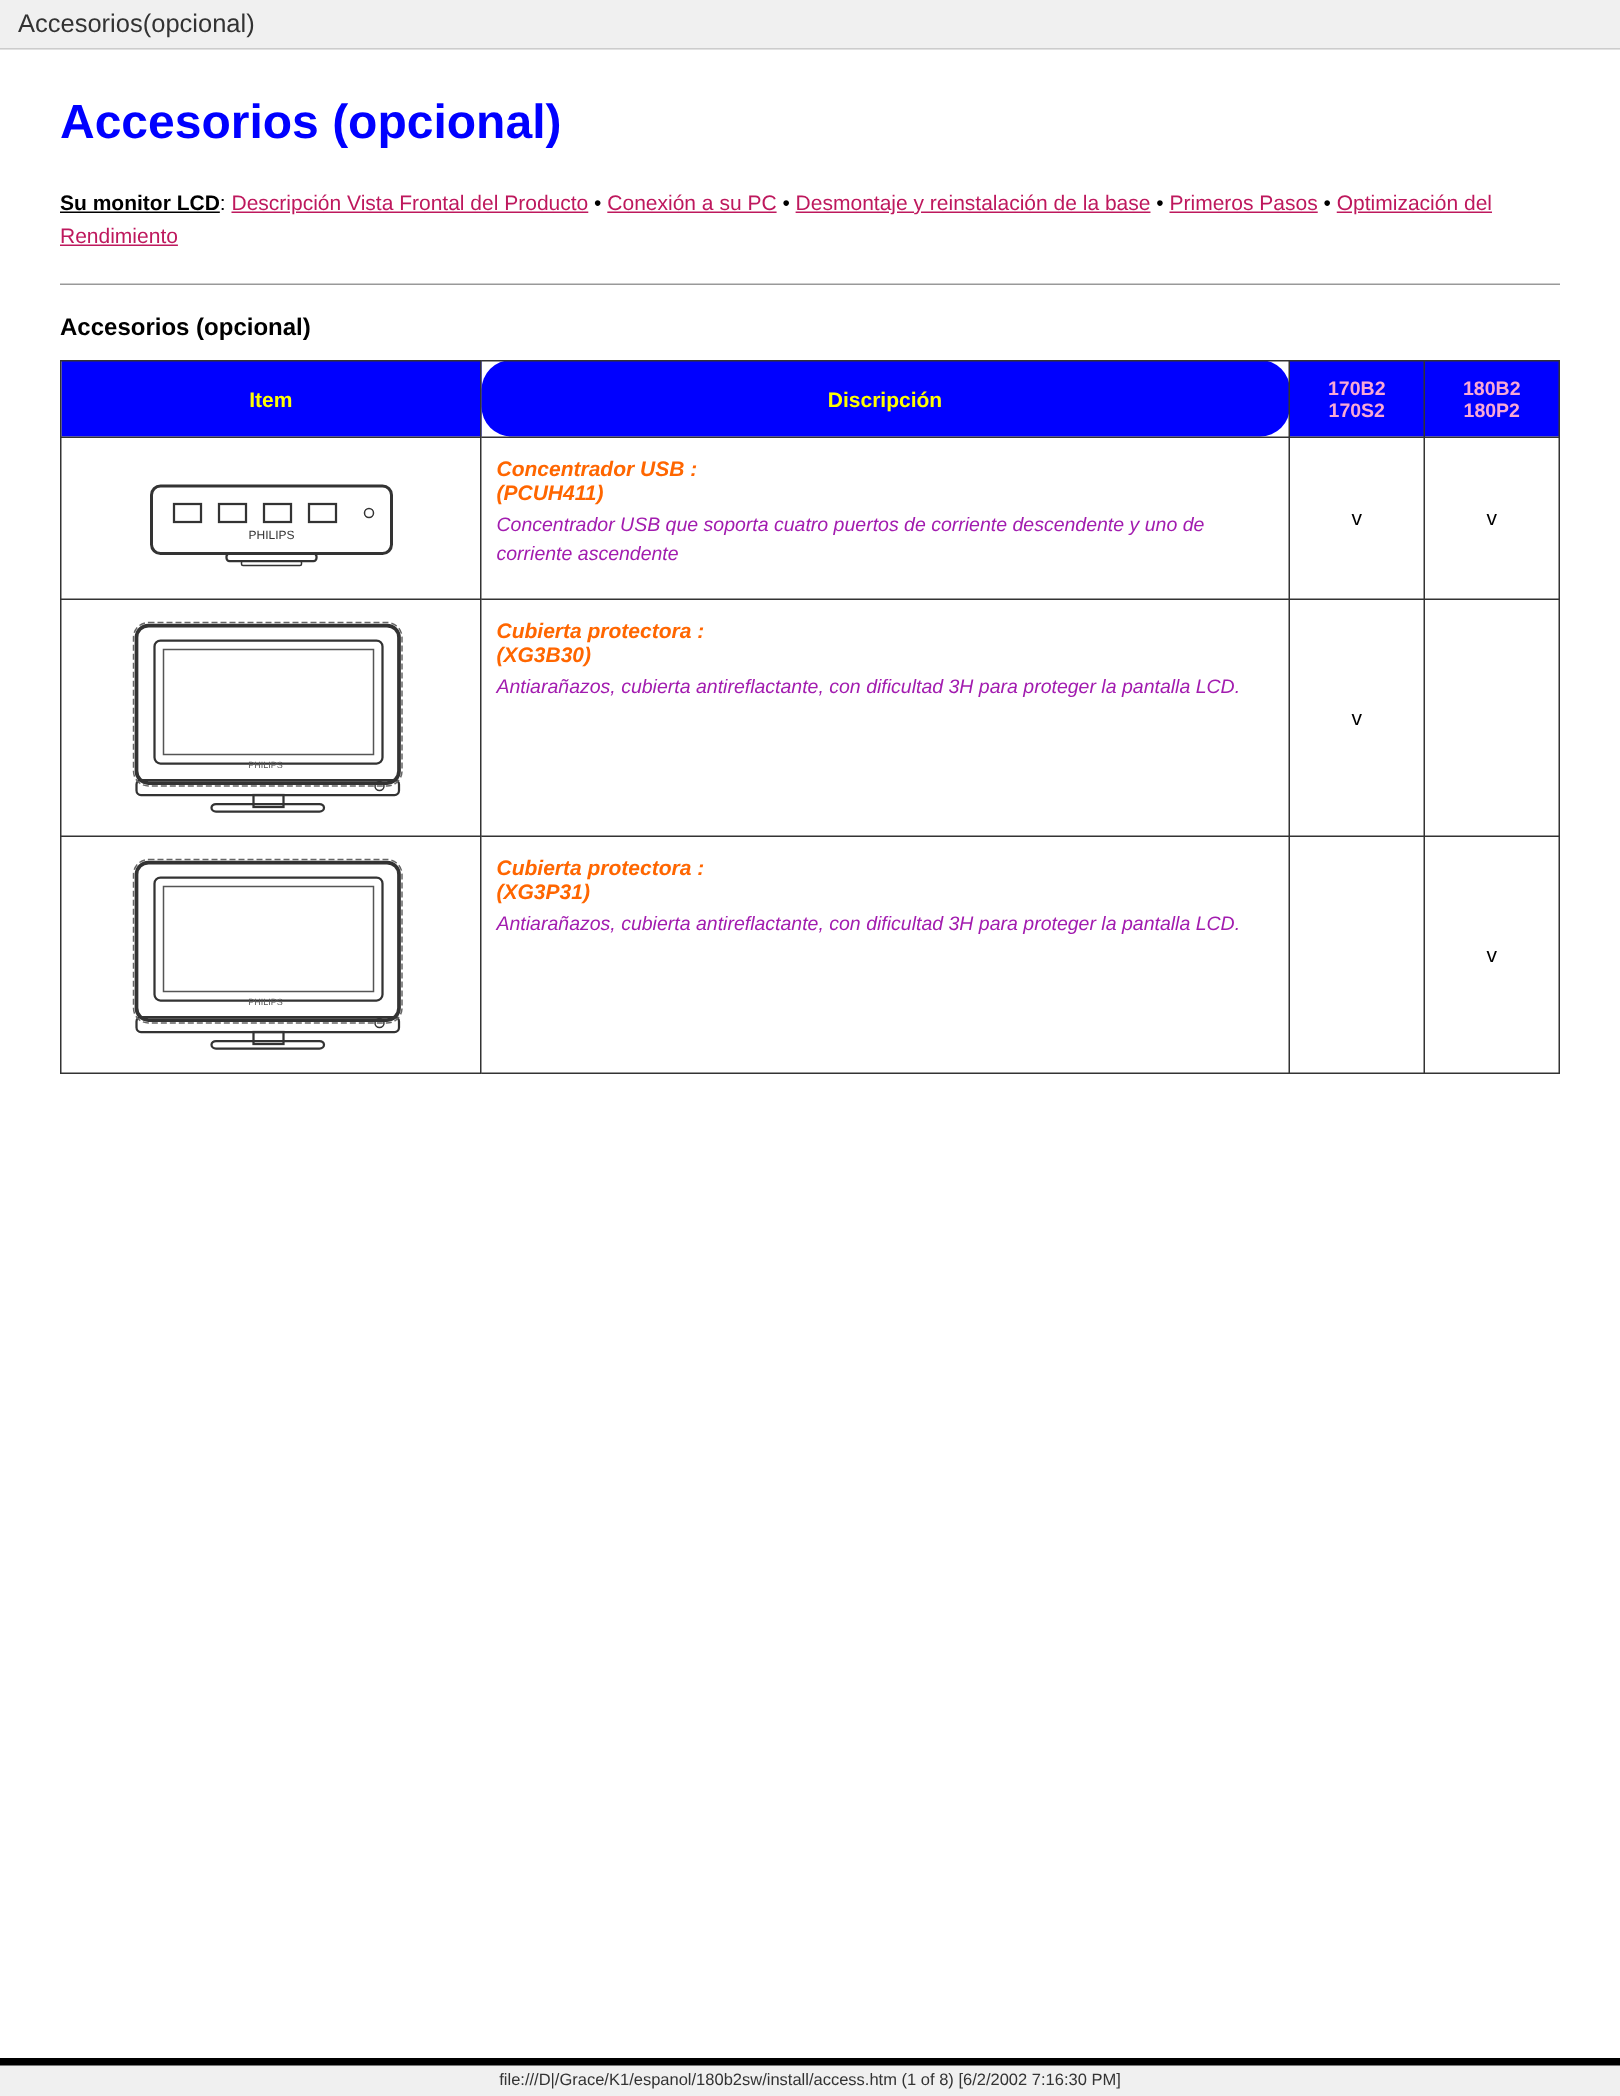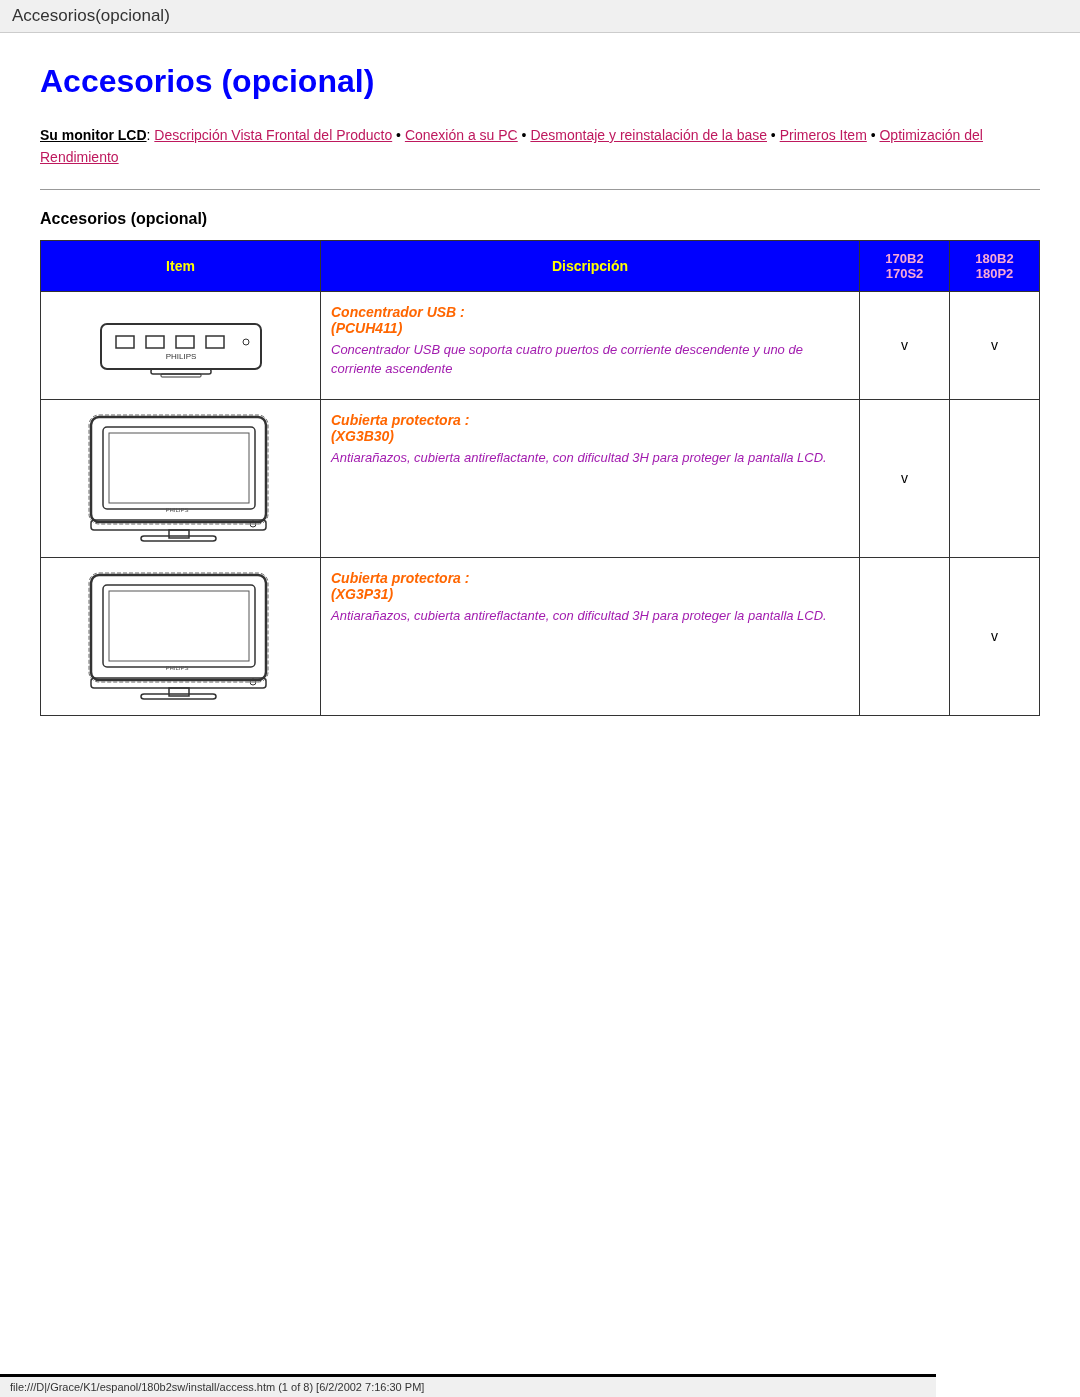--- a/index.html
+++ b/index.html
@@ -79,20 +79,21 @@
       font-size: 14px;
     }
 
     .accessories-table th.item-header {
       width: 280px;
       color: #ffff00;
     }
 
     .accessories-table th.desc-header {
       color: #ffff00;
+      border-radius: 20px;
     }
 
     .accessories-table th.model-header {
       width: 90px;
       font-size: 13px;
     }
 
     .accessories-table td {
       border: 1px solid #333;
       padding: 12px 10px;
@@ -138,45 +139,46 @@
 
     .usb-svg {
       width: 200px;
       height: 80px;
     }
 
     #statusbar {
       position: fixed;
       bottom: 0;
       left: 0;
-      width: 936px;
+      width: 1080px;
       background: #f0f0f0;
-      border-top: 3px solid #000000;
+      border-top: 5px solid #000000;
       font-size: 11px;
       color: #333;
       padding: 4px 10px;
+      text-align: center;
     }
   </style>
 </head>
 <body>
 
 <div id="browser-tab">
   <span>Accesorios(opcional)</span>
 </div>
 
 <div id="main-content">
 
   <h1 class="page-title">Accesorios (opcional)</h1>
 
   <div class="nav-section">
     <span class="label-bold">Su monitor LCD</span>:
     <a href="#">Descripción Vista Frontal del Producto</a> •
     <a href="#">Conexión a su PC</a> •
     <a href="#">Desmontaje y reinstalación de la base</a> •
-    <a href="#">Primeros Item</a> •
+    <a href="#">Primeros Pasos</a> •
     <a href="#">Optimización del Rendimiento</a>
   </div>
 
 
   <hr class="separator">
 
   <div class="section-heading">Accesorios (opcional)</div>
 
   <table class="accessories-table">
     <thead>

